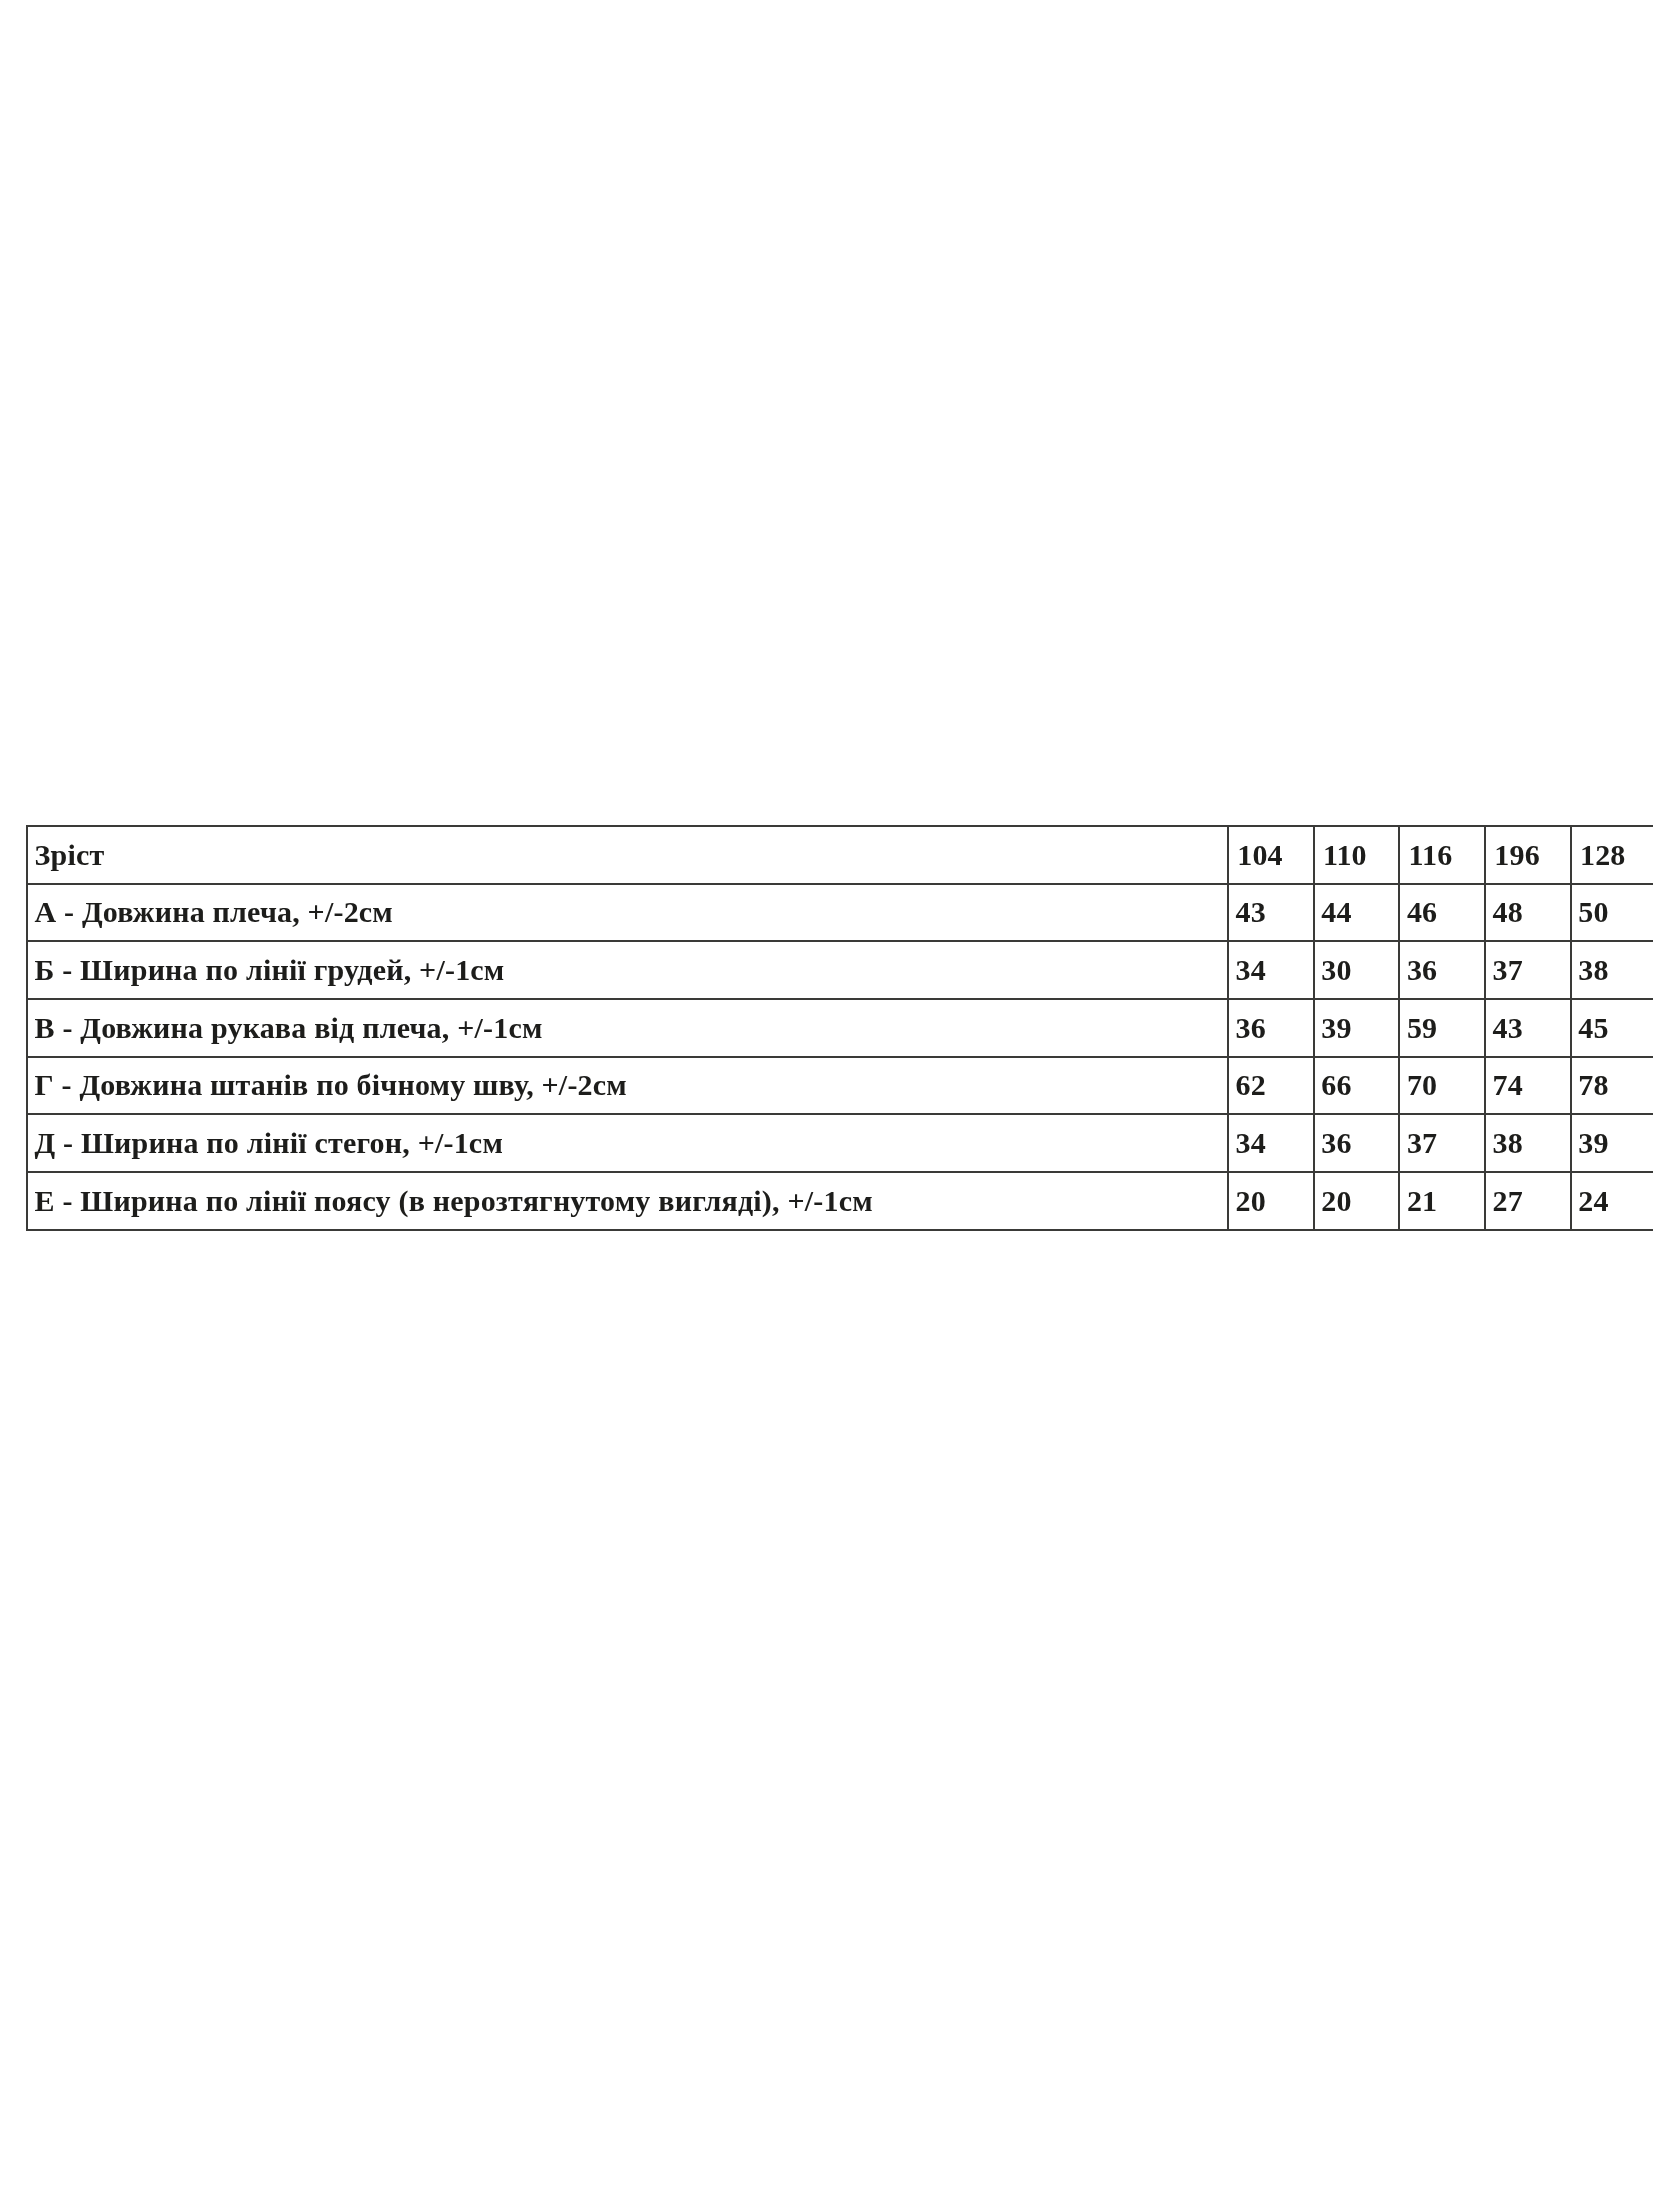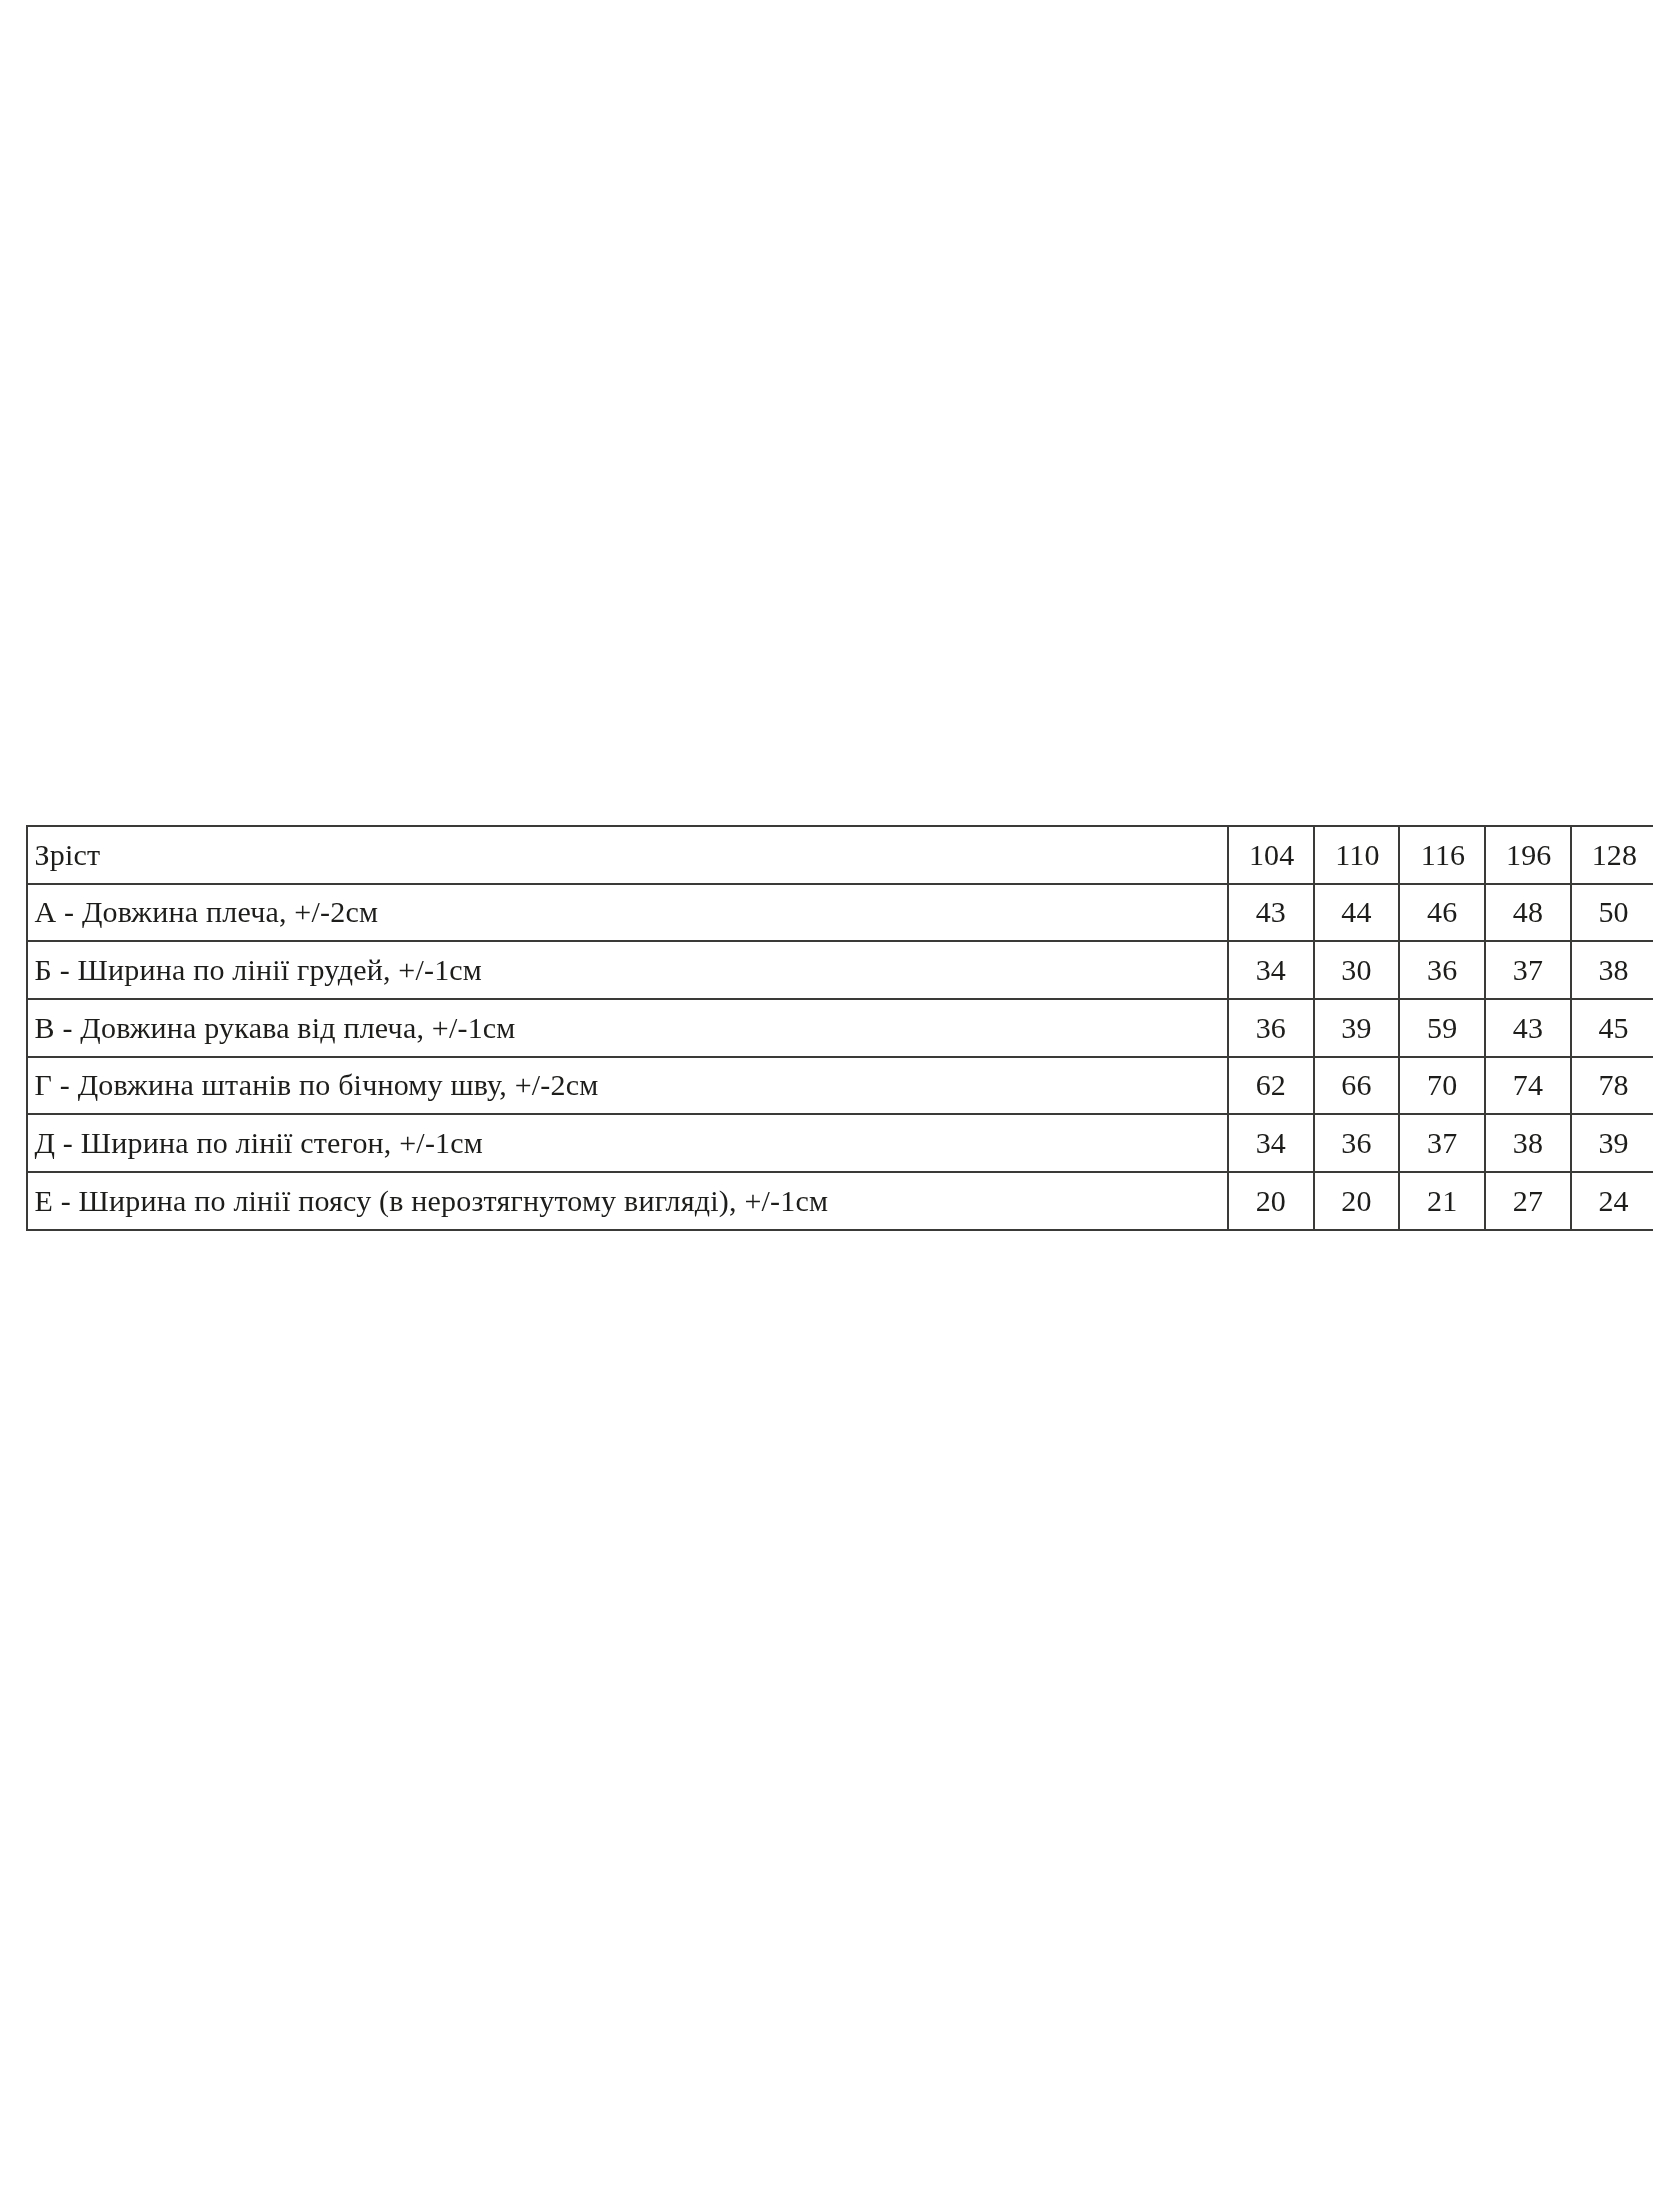--- a/index.html
+++ b/index.html
@@ -11,20 +11,21 @@
     overflow: hidden;
   }
   body {
     font-family: "Liberation Serif", "DejaVu Serif", serif;
     color: #1d1d1b;
   }
   .page {
     position: relative;
     width: 1654px;
     height: 2205px;
+    font-weight: bold;
   }
   .table-wrap {
     position: absolute;
     left: 26px;
     top: 825px;
     width: 1601px;
   }
   table.size-chart {
     border-collapse: collapse;
     width: 1601px;
@@ -41,21 +42,21 @@
     letter-spacing: 0.2px;
     white-space: nowrap;
     overflow: hidden;
   }
   td.label-cell {
     text-align: left;
     padding-left: 8.2px;
     width: 1186px;
   }
   td.val-cell {
-    text-align: center;
+    text-align: left;
     padding-left: 9.8px;
     width: 69px;
     border-radius: 14px;
   }
   tr.header-row td.label-cell,
   tr.header-row td.val-cell {
     font-size: 30px;
   }
   tr.header-row td.val-cell {
     padding-left: 8.2px;

